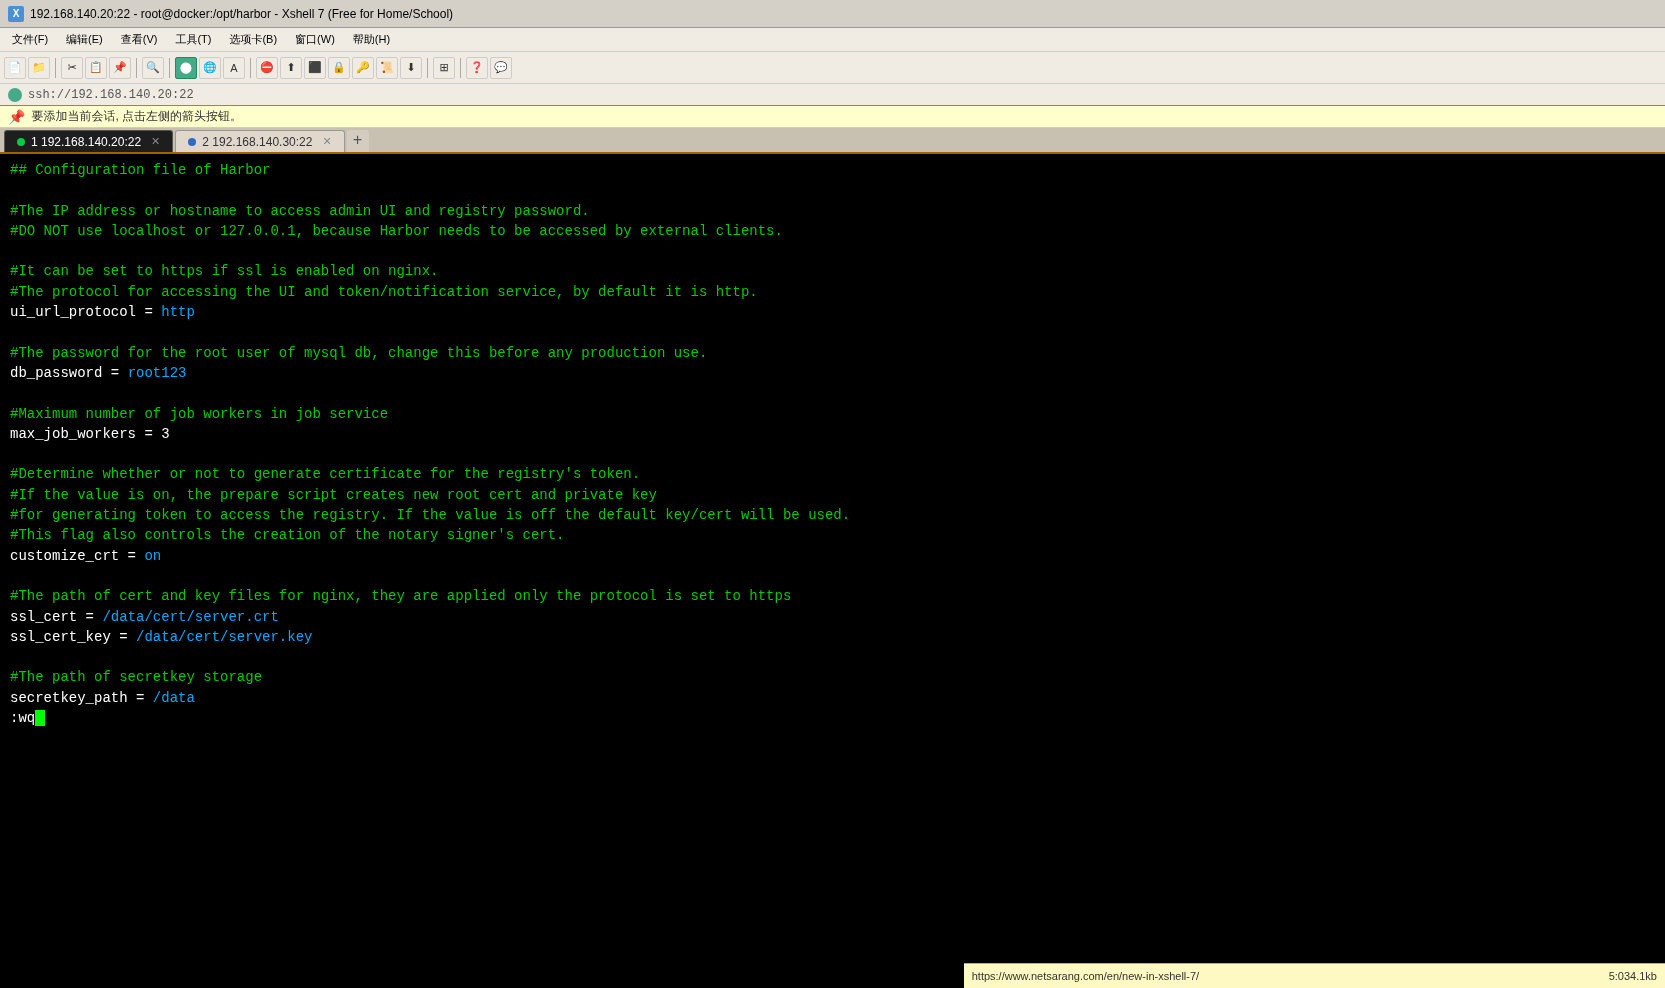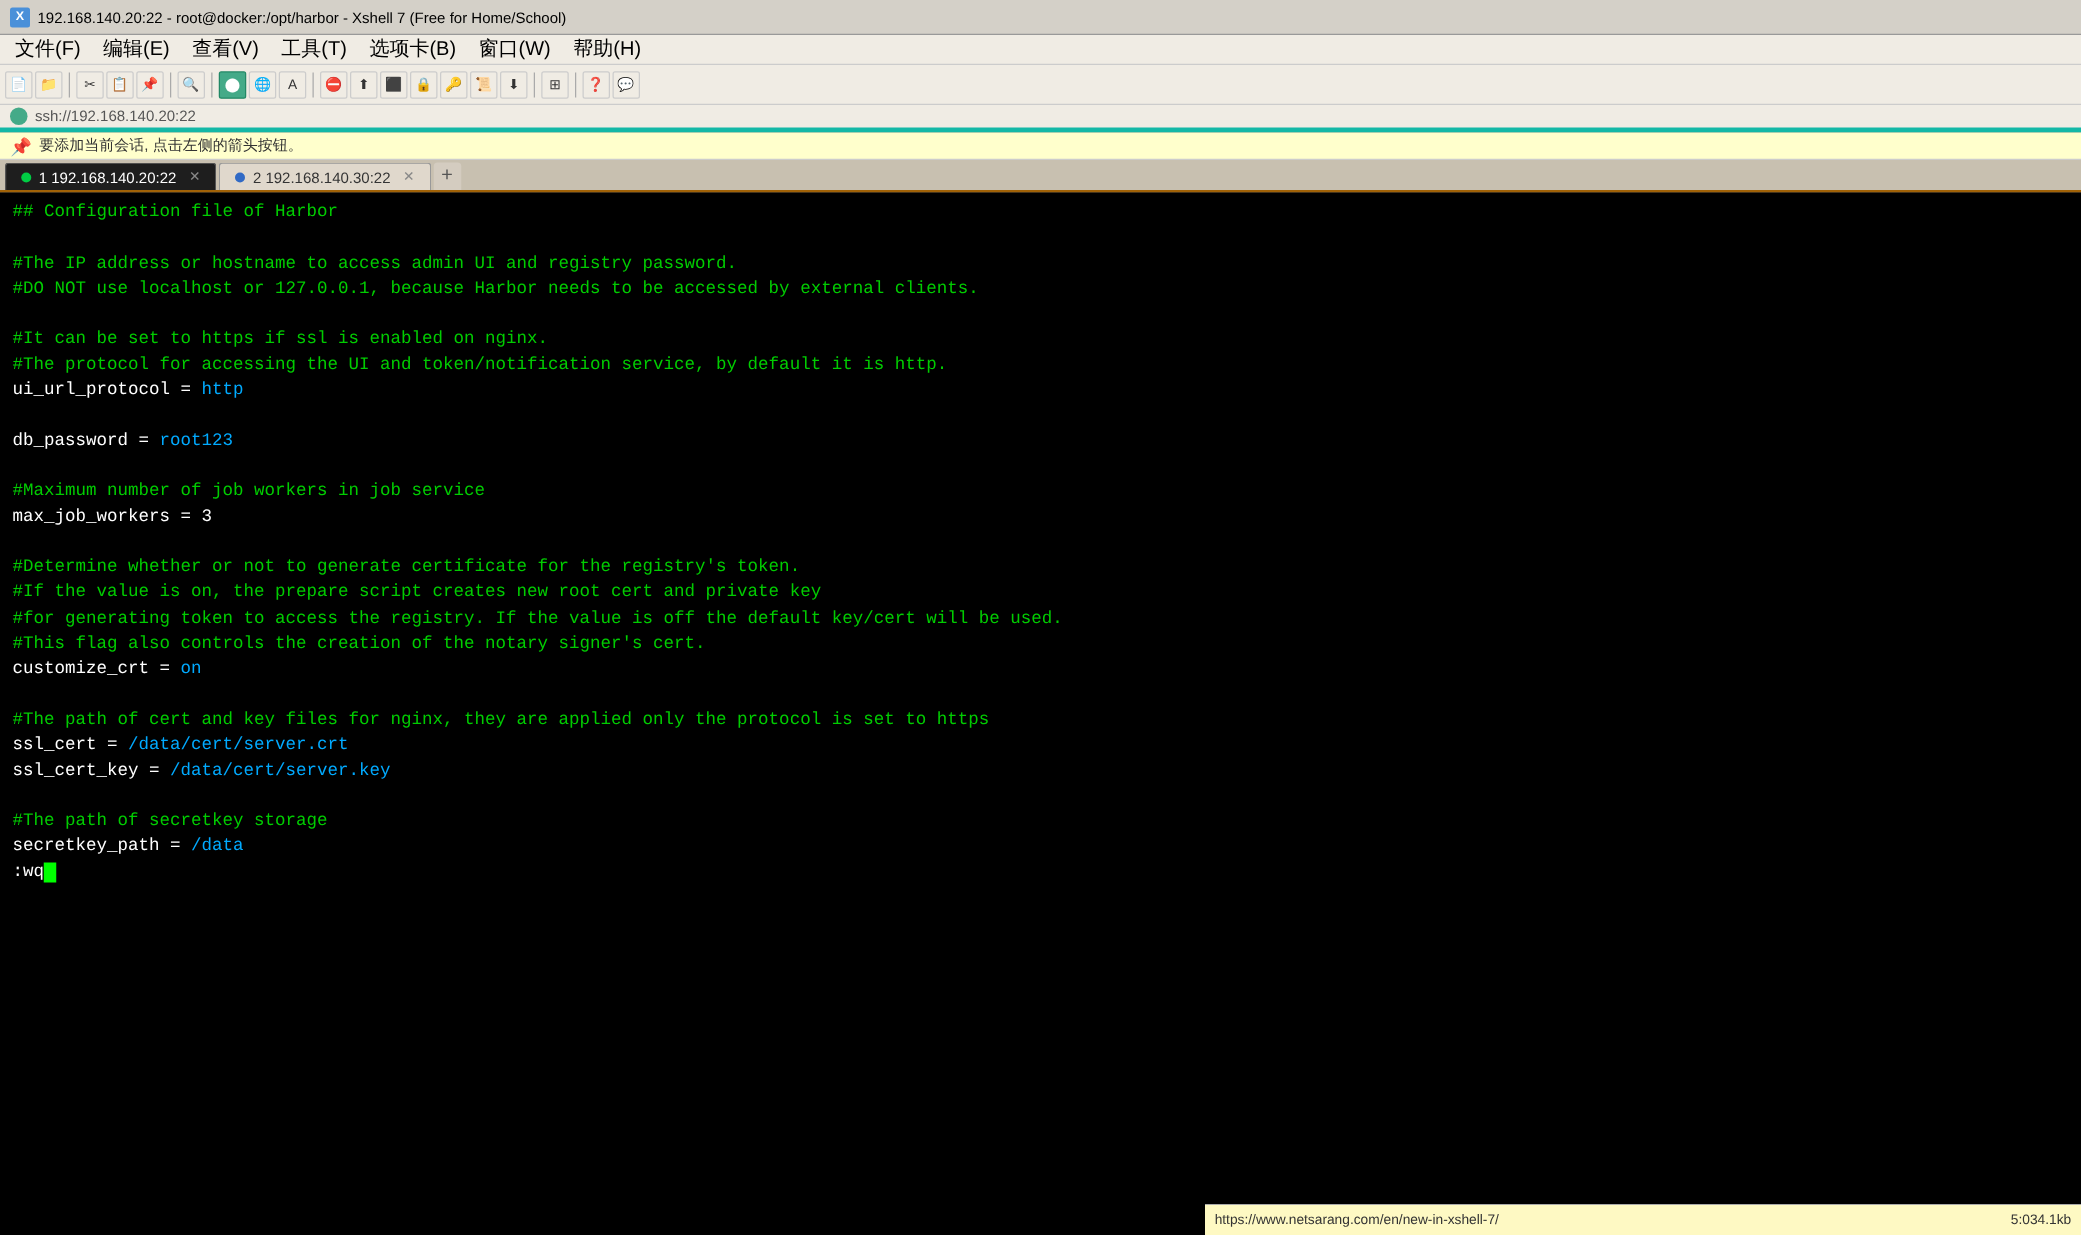--- a/index.html
+++ b/index.html
@@ -40,21 +40,21 @@
     }
 
     
     .menu-bar {
       background: #f0ece4;
       height: 24px;
       display: flex;
       align-items: center;
       padding: 0 4px;
       font-family: 'Microsoft YaHei', Arial, sans-serif;
-      font-size: 16px;
+      font-size: 11px;
       color: #000;
       border-bottom: 1px solid #ccc;
       gap: 2px;
     }
     .menu-item {
       padding: 2px 8px;
       cursor: pointer;
     }
 
     
@@ -87,22 +87,22 @@
       margin: 0 3px;
     }
 
     
     .address-bar {
       background: #f0ece4;
       height: 22px;
       display: flex;
       align-items: center;
       padding: 0 8px;
-      border-bottom: 4px solid #14b8a6;
-      font-family: Liberation Sans, sans-serif;
+      border-bottom: 1px solid #14b8a6;
+      font-family: Liberation Mono, monospace;
       font-size: 12px;
       color: #555;
     }
     .address-bar .ssh-icon {
       width: 14px;
       height: 14px;
       background: #4a8;
       border-radius: 50%;
       margin-right: 6px;
       display: inline-block;
@@ -338,20 +338,23 @@
   <div>
     <span class="comment">#The protocol for accessing the UI and token/notification service, by default it is http.</span>
   </div>
   <div>
     <span class="key">ui_url_protocol</span><span class="key"> = </span><span class="value-blue">http</span>
   </div>
 
   <div>&nbsp;</div>
 
   <div>
+    <span class="comment">#The password for the root user of mysql db, change this before any production use.</span>
+  </div>
+  <div>
     <span class="key">db_password</span><span class="key"> = </span><span class="value-blue">root123</span>
   </div>
 
   <div>&nbsp;</div>
 
   <div>
     <span class="comment">#Maximum number of job workers in job service</span>
   </div>
   <div>
     <span class="key">max_job_workers</span><span class="key"> = </span><span class="key">3</span>

